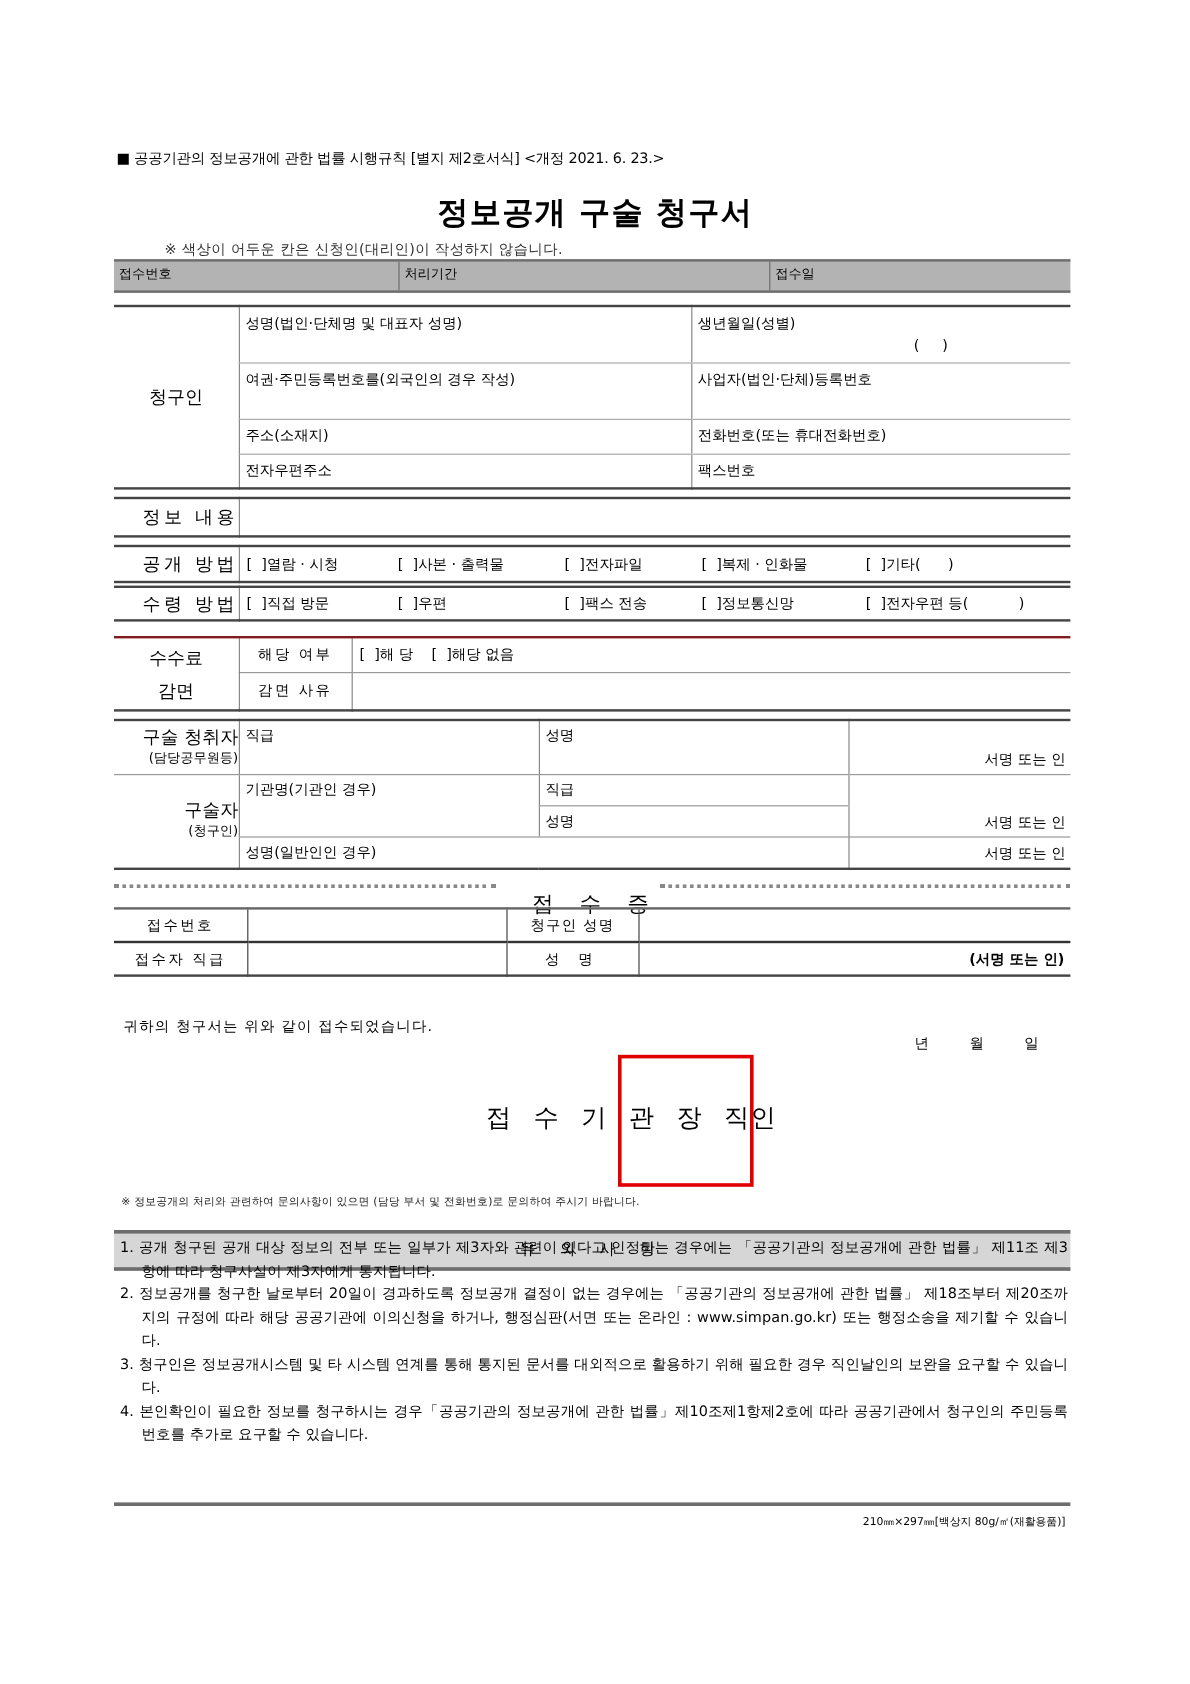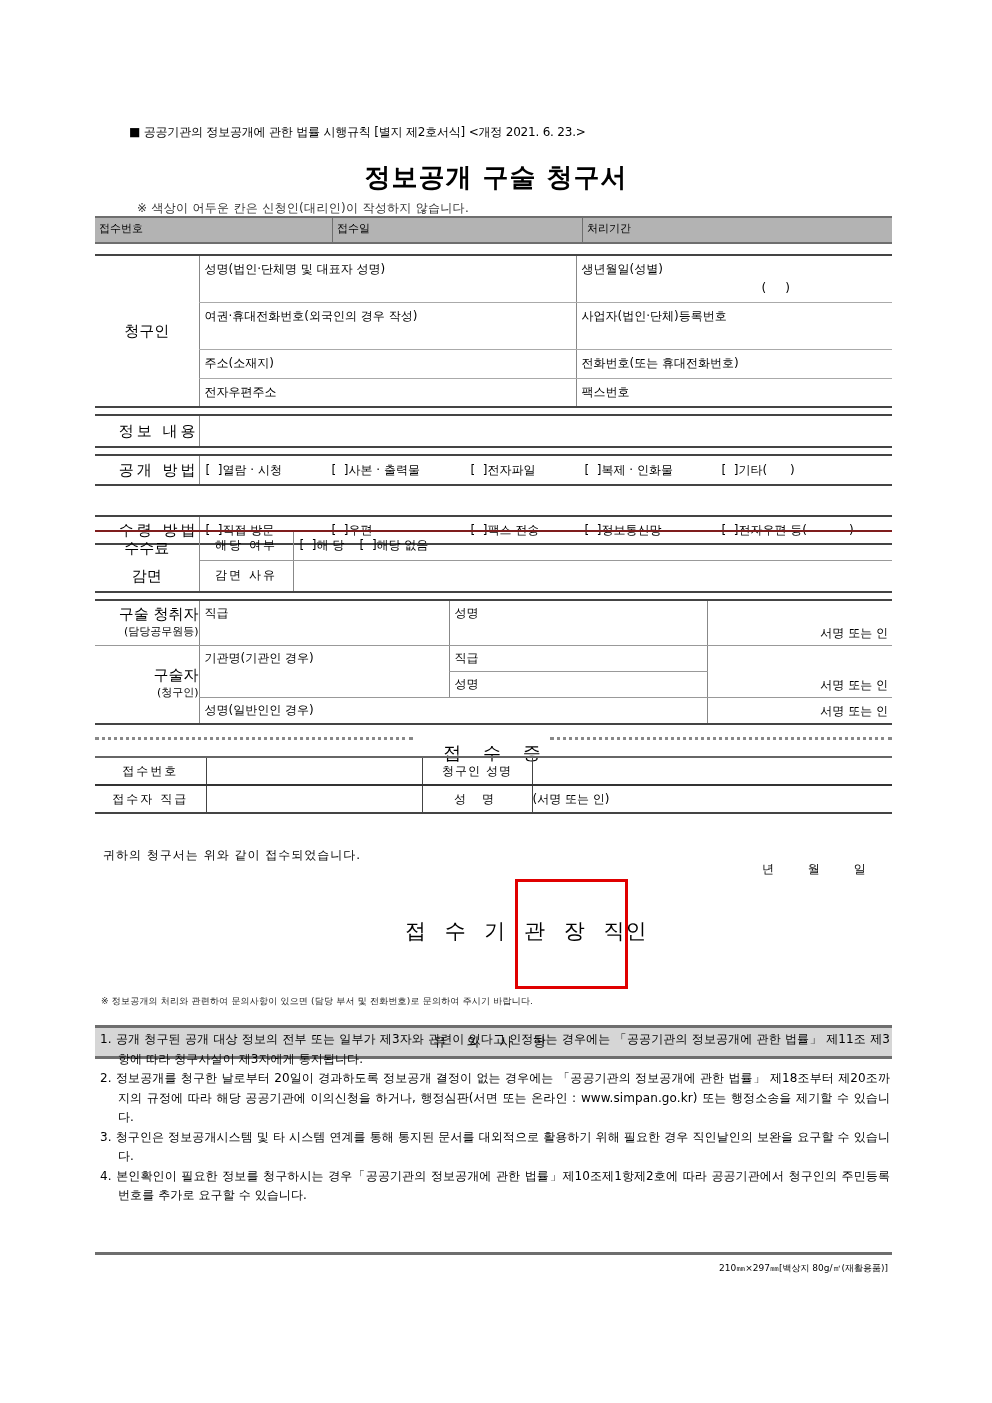--- a/index.html
+++ b/index.html
@@ -2,21 +2,21 @@
 <html><head>
 <meta charset="utf-8">
 <style>
   html, body { margin: 0; padding: 0; background: #ffffff; }
   body {
     width: 992px; height: 1403px; position: relative; overflow: hidden;
     font-family: "DejaVu Sans", "Liberation Sans", sans-serif;
     color: #000;
   }
   .abs { position: absolute; }
-  .law-ref { left: 97px; top: 124px; font-size: 12px; letter-spacing: -0.2px; white-space: nowrap; margin-left: 32px; }
+  .law-ref { left: 97px; top: 124px; font-size: 12px; letter-spacing: -0.2px; white-space: nowrap; }
   .doc-title { left: 0; width: 992px; top: 160px; text-align: center; font-size: 26px; font-weight: bold; letter-spacing: 1px; }
   .note-top { left: 101px; top: 200px; font-size: 12px; color: #333; letter-spacing: 0.3px; white-space: nowrap; margin-left: 36px; }
 
   
   .recv-bar {
     left: 95px; top: 216px; width: 797px; height: 24px;
     background: #b3b3b3; border-top: 2px solid #6e6e6e; border-bottom: 2px solid #6e6e6e;
     display: flex; font-size: 11px;
   }
   .recv-bar .c { padding: 3px 4px 0 4px; box-sizing: border-box; border-right: 1px solid #6e6e6e; height: 100%; }
@@ -58,21 +58,21 @@
   
   .dash { top: 737px; height: 0; border-top: 3px dotted #888; }
   .receipt-title { left: 0; width: 992px; top: 727px; text-align: center; font-size: 18px; letter-spacing: 8px; margin-top: 14px; }
 
   
   .t-receipt { left: 95px; top: 756px; width: 797px; border-top: 2px solid #666; border-bottom: 2px solid #444; }
   .t-receipt td { border-bottom: 2px solid #333; border-left: 1px solid #444; vertical-align: middle; height: 28px; font-size: 12px; }
   .t-receipt tr:last-child td { border-bottom: none; }
   .t-receipt td:first-child { border-left: none; }
   .t-receipt td.lbl { text-align: center; letter-spacing: 2px; }
-  .t-receipt td.right { text-align: left; padding-right: 5px; }
+  .t-receipt td.right { text-align: right; padding-right: 5px; font-weight: bold; }
 
   .received-msg { left: 103px; top: 847px; font-size: 12px; letter-spacing: 1px; white-space: nowrap; }
   .date-line { left: 762px; top: 861px; font-size: 12px; word-spacing: 30px; white-space: nowrap; }
   .agency-head { left: 405px; top: 917px; font-size: 21px; letter-spacing: 6px; white-space: nowrap; }
   .agency-head .seal { color: #000000; letter-spacing: 1px; }
   .stamp-box { left: 515px; top: 879px; width: 107px; height: 104px; border: 3px solid #e00000; }
   .note-bottom { left: 101px; top: 995px; font-size: 9px; color: #222; white-space: nowrap; letter-spacing: 0.2px; }
 
   .notice-bar {
     left: 95px; top: 1025px; width: 797px; height: 28px;
@@ -88,45 +88,45 @@
 <body>
 
 <div class="abs law-ref">■ 공공기관의 정보공개에 관한 법률 시행규칙 [별지 제2호서식] &lt;개정 2021. 6. 23.&gt;</div>
 <div class="abs doc-title">정보공개 구술 청구서</div>
 <div class="abs note-top">※ 색상이 어두운 칸은 신청인(대리인)이 작성하지 않습니다.</div>
 
 <div class="abs recv-bar">
   <div class="c" style="width:238px">
     <span>접수번호</span>
   </div>
+  <div class="c" style="width:309px">
+    <span>처리기간</span>
+  </div>
   <div class="c" style="width:250px">
     <span>접수일</span>
-  </div>
-  <div class="c" style="width:309px">
-    <span>처리기간</span>
   </div>
 </div>
 
 <table class="t-applicant">
   <colgroup>
       <col style="width:104px">
       <col style="width:377px">
       <col style="width:316px">
     </colgroup>
   <tbody>
       <tr style="height:47px">
     <td class="label" rowspan="4">청구인</td>
     <td><span>성명(법인·단체명 및 대표자 성명)</span></td>
     <td>
       <div>생년월일(성별)</div>
       <div style="padding-left:180px; margin-top:3px; white-space:pre;">(     )</div>
     </td>
   </tr>
   <tr style="height:47px">
-    <td><span>여권·휴대전화번호(외국인의 경우 작성)</span></td>
+    <td><span>여권·주민등록번호를(외국인의 경우 작성)</span></td>
     <td><span>사업자(법인·단체)등록번호</span></td>
   </tr>
   <tr style="height:29px">
     <td style="vertical-align:middle"><span>주소(소재지)</span></td>
     <td style="vertical-align:middle"><span>전화번호(또는 휴대전화번호)</span></td>
   </tr>
   <tr style="height:29px">
     <td style="vertical-align:middle"><span>전자우편주소</span></td>
     <td style="vertical-align:middle"><span>팩스번호</span></td>
   </tr>
@@ -152,21 +152,21 @@
         <span style="width:139px; white-space:pre">[  ]사본 · 출력물</span>
         <span style="width:114px; white-space:pre">[  ]전자파일</span>
         <span style="width:137px; white-space:pre">[  ]복제 · 인화물</span>
         <span style="white-space:pre">[  ]기타(      )</span>
       </div>
     </td>
   </tr>
 </tbody>
   </table>
 
-<table class="row-tbl" style="top:515px">
+<table class="row-tbl" style="top:488px">
   <tbody>
       <tr style="height:28px">
     <td class="label">수령 방법</td>
     <td class="val">
       <div class="opts">
         <span style="width:126px; white-space:pre">[  ]직접 방문</span>
         <span style="width:139px; white-space:pre">[  ]우편</span>
         <span style="width:114px; white-space:pre">[  ]팩스 전송</span>
         <span style="width:137px; white-space:pre">[  ]정보통신망</span>
         <span style="white-space:pre">[  ]전자우편 등(           )</span>

